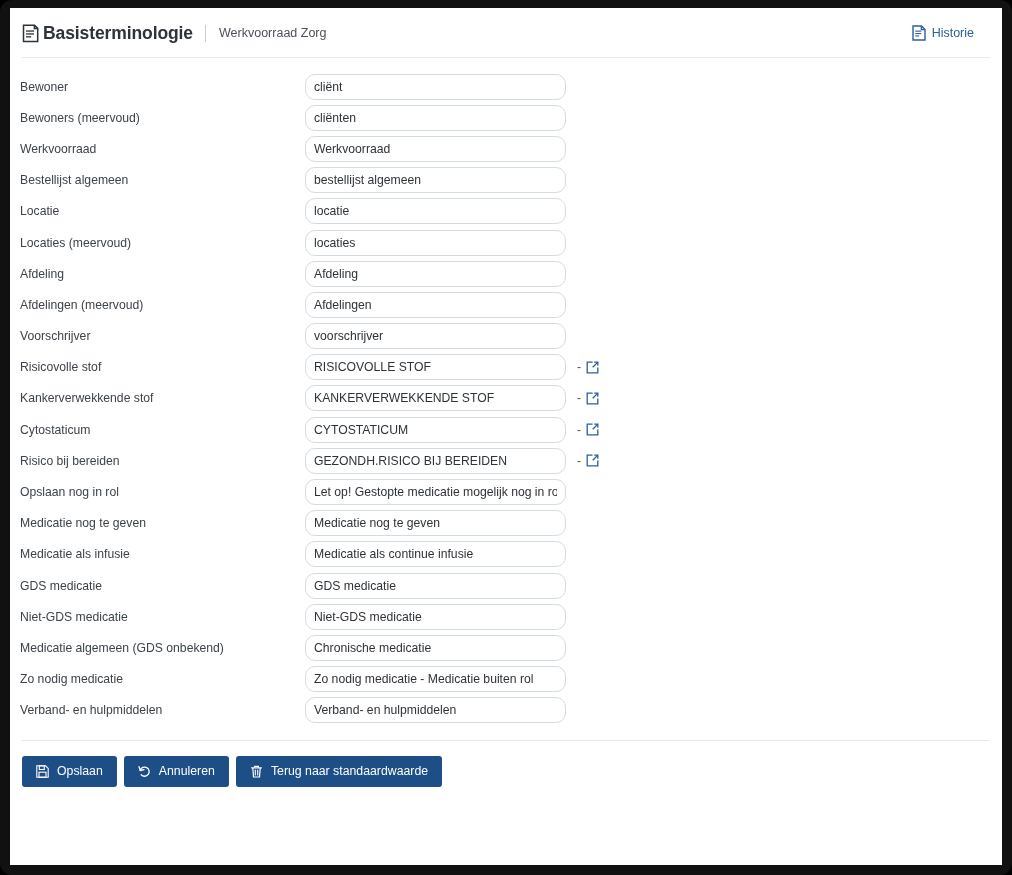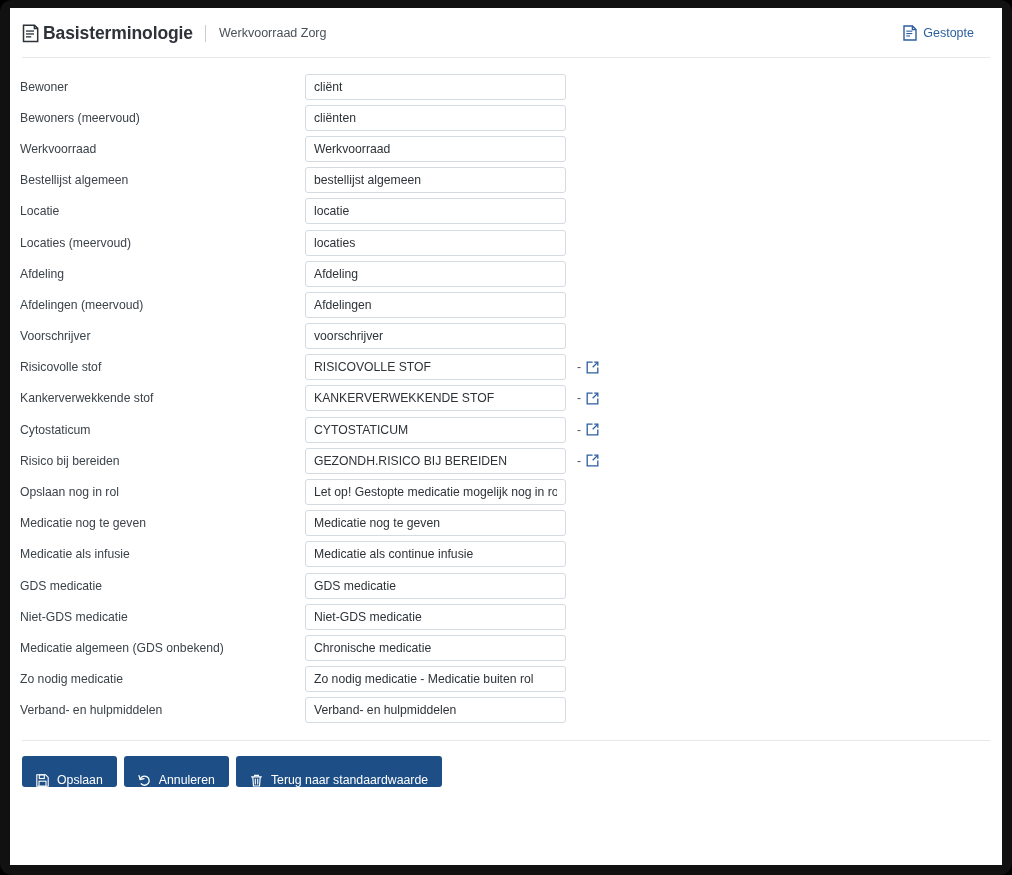--- a/index.html
+++ b/index.html
@@ -116,21 +116,21 @@
     font-size: 12.2px;
     color: #3c4349;
     white-space: nowrap;
     overflow: hidden;
   }
 
   .row-input {
     width: 261px;
     height: 26px;
     border: 1px solid #d4dbe3;
-    border-radius: 3px;
+    border-radius: 10px;
     background: #ffffff;
     font-family: "Liberation Sans", sans-serif;
     font-size: 12.2px;
     color: #2e3338;
     padding: 0 8px;
     outline: none;
     flex: 0 0 auto;
   }
 
   .row-extra {
@@ -169,21 +169,21 @@
     gap: 7px;
   }
 
   .btn {
     height: 31px;
     background: #1d4f86;
     color: #ffffff;
     border: none;
     border-radius: 3px;
     display: inline-flex;
-    align-items: flex-end;
+    align-items: center;
     gap: 8px;
     padding: 0 14px;
     font-family: "Liberation Sans", sans-serif;
     font-size: 12.3px;
     cursor: pointer;
     white-space: nowrap;
   }
 
   .btn svg { display:block; flex: 0 0 auto; }
 </style>
@@ -212,21 +212,21 @@
     <div class="header-right">
       <span>
         <svg class="history-icon" viewBox="0 0 14 16">
           <path d="M1 1 h8.5 l3.5 3.5 v10.5 h-12 z" fill="none" stroke="#2c5e9e" stroke-width="1.4"></path>
           <path d="M9.4 1.2 v3.4 h3.4" fill="none" stroke="#2c5e9e" stroke-width="1.4"></path>
           <rect x="3.3" y="5.6" width="6" height="1.1" fill="#2c5e9e"></rect>
           <rect x="3.3" y="8" width="6" height="1.1" fill="#2c5e9e"></rect>
           <rect x="3.3" y="10.4" width="3.8" height="1.1" fill="#2c5e9e"></rect>
         </svg>
       </span>
-      <span class="history-label">Gestopte</span>
+      <span class="history-label">Historie</span>
     </div>
 
     <div class="header-divider"></div>
   </div>
 
   <div class="form-body">
         <div class="form-row">
           <div class="row-label">Bewoner</div>
           <input class="row-input" type="text" value="cliënt" style="">
           <div class="row-extra hidden">

